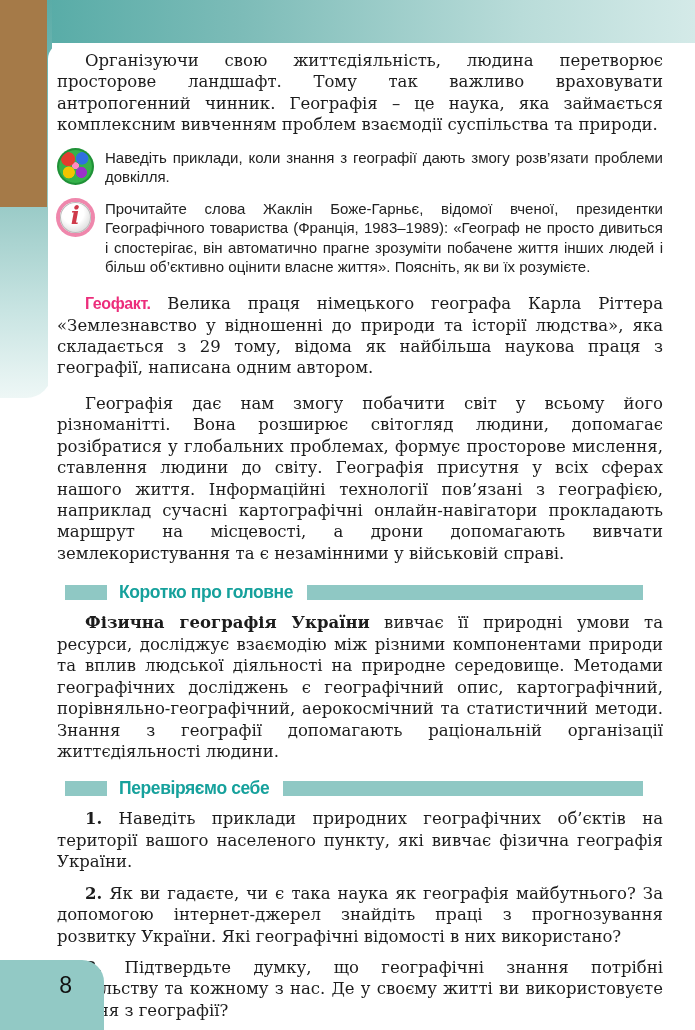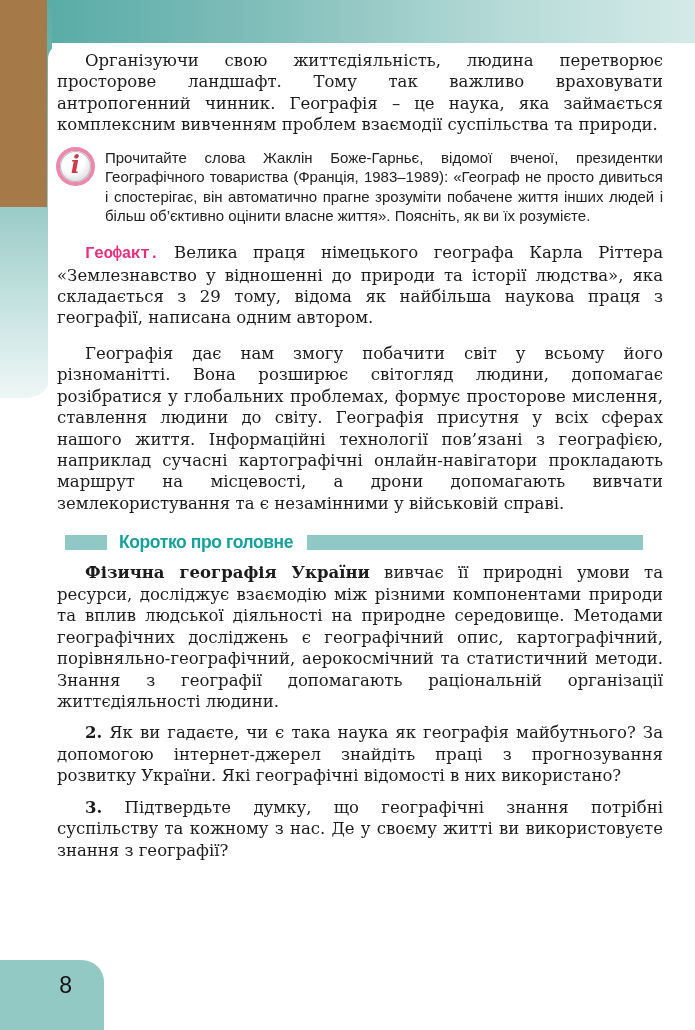--- a/index.html
+++ b/index.html
@@ -88,21 +88,21 @@
   }
   .icon-bulb .bulb{
     position:absolute;left:13px;top:10px;width:11px;height:11px;border-radius:50%;
     background:#ffd400;box-shadow:0 0 0 1px #e6a800;
   }
   .icon-bulb .base{
     position:absolute;left:16px;top:21px;width:5px;height:5px;background:#e6a800;
   }
   
   .geofact-label{
-    font-family:Liberation Mono, monospace;font-weight:bold;
+    font-family:Liberation Sans, sans-serif;font-weight:bold;
     color:#ec2d7b;letter-spacing:-0.4px;font-size:16px;
   }
   
   .sect{display:flex;align-items:center;margin:20px 0 12px 0;height:16px;padding-left:8px;}
   .sect .lead-rect{width:42px;height:15px;background:#8fc8c4;flex:0 0 42px;}
   .sect .title{
     font-family:"Liberation Sans",sans-serif;font-weight:bold;font-size:17.5px;
     color:#16a19c;margin:0 14px 0 12px;letter-spacing:-0.4px;white-space:nowrap;
     transform:scaleY(1.08);
   }
@@ -116,20 +116,24 @@
 
 <div class="top-band"></div>
 <div class="left-strip"></div>
 <div class="white-card"></div>
 <div class="corner-photo"></div>
 
 <div class="content">
 
   <p class="serif"><span>Організуючи свою життєдіяльність, людина перетворює просторове ландшафт. Тому так важливо враховувати </span><span class="em-serif">антропогенний</span><span> чинник. Географія – це наука, яка займається комплексним вивченням проблем взаємодії суспільства та природи.</span></p>
 
+  <div class="task">
+    <div class="icon icon-puzzle"></div>
+    <div class="txt">Наведіть приклади, коли знання з географії дають змогу розв’язати проблеми довкілля.</div>
+  </div>
 
   <div class="task">
     <div class="icon icon-info">
         <span class="glyph">i</span>
       </div>
     <div class="txt">Прочитайте слова Жаклін Боже-Гарньє, відомої вченої, президентки Географічного товариства (Франція, 1983–1989): «Географ не просто дивиться і спостерігає, він автоматично прагне зрозуміти побачене життя інших людей і більш об’єктивно оцінити власне життя». Поясніть, як ви їх розумієте.</div>
   </div>
 
   <p class="serif" style="margin-top:16px;"><span class="geofact-label">Геофакт.</span><span> Велика праця німецького географа Карла Ріттера «Землезнавство у відношенні до природи та історії людства», яка складається з 29 тому, відома як найбільша наукова праця з географії, написана одним автором.</span></p>
 
@@ -137,21 +141,27 @@
 
 
   <div class="sect">
     <div class="lead-rect"></div>
     <div class="title">Коротко про головне</div>
     <div class="bar"></div>
   </div>
 
   <p class="serif"><span class="lead-em">Фізична географія України</span><span> вивчає її природні умови та ресурси, досліджує взаємодію між різними компонентами природи та вплив людської діяльності на природне середовище. Методами географічних досліджень є географічний опис, картографічний, порівняльно-географічний, аерокосмічний та статистичний методи. Знання з географії допомагають раціональній організації життєдіяльності людини.</span></p>
 
+  <div class="sect" style="margin-top:18px;">
+    <div class="lead-rect"></div>
+    <div class="title">Перевіряємо себе</div>
+    <div class="bar"></div>
+  </div>
 
+  <p class="serif check-item"><b>1.</b><span> Наведіть приклади природних географічних об’єктів на території вашого населеного пункту, які вивчає фізична географія України.</span><span class="em-serif"></span></p>
   <p class="serif check-item"><b>2.</b><span> Як ви гадаєте, чи є така наука як географія майбутнього? За допомогою інтернет-джерел знайдіть праці з прогнозування розвитку України. Які географічні відомості в них використано?</span><span class="em-serif"></span></p>
   <p class="serif check-item"><b>3.</b><span> Підтвердьте думку, що географічні знання потрібні суспільству та кожному з нас. Де у своєму житті ви використовуєте знання з географії?</span><span class="em-serif"></span></p>
 
 </div>
 
 <div class="page-num-block">
   <span class="num">8</span>
 </div>
 
 </body></html>

